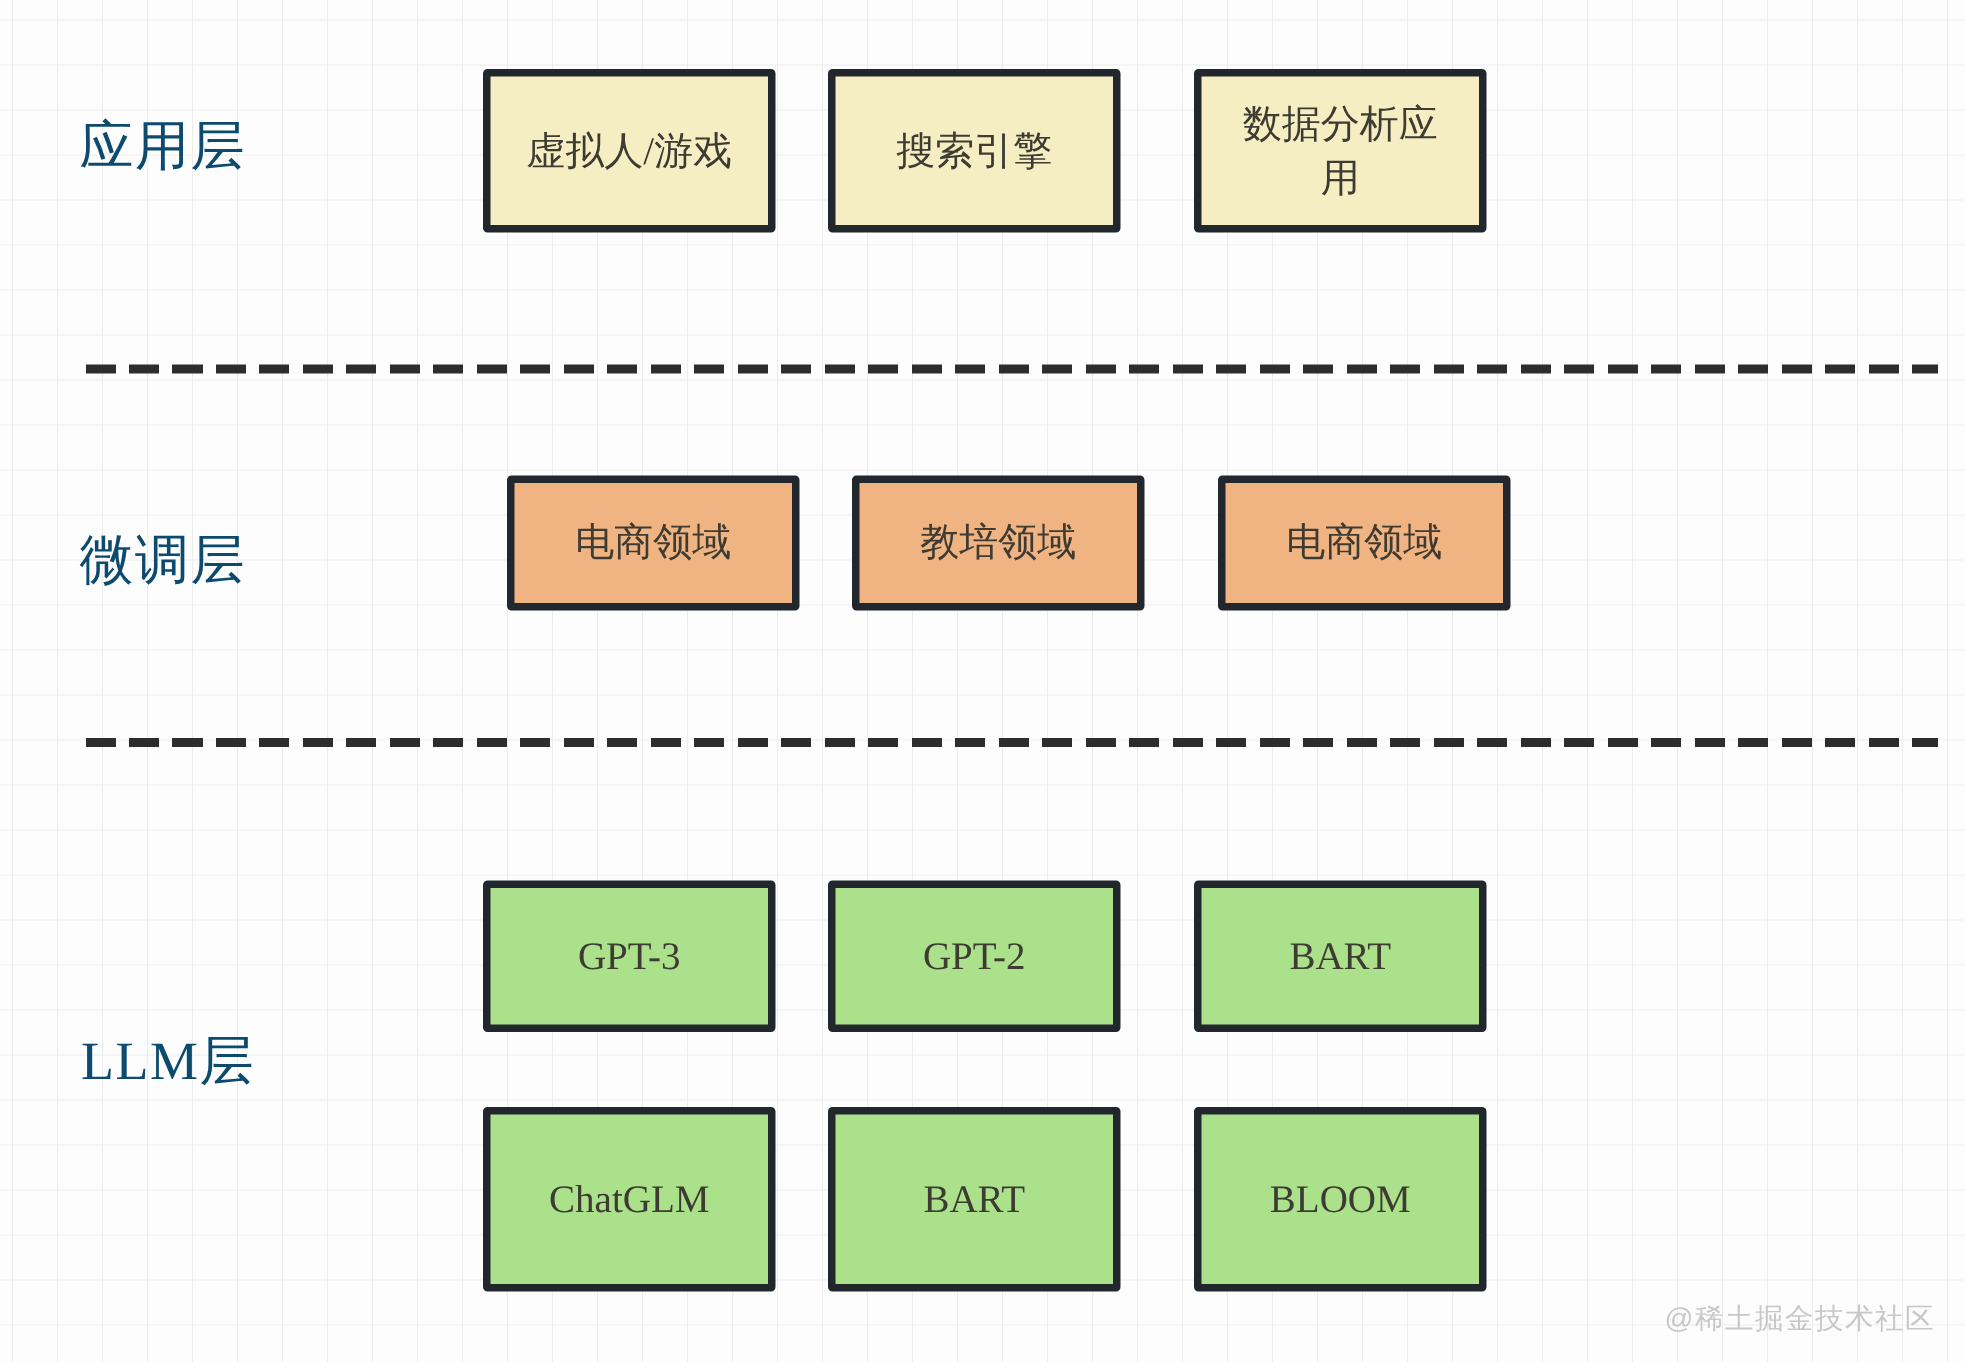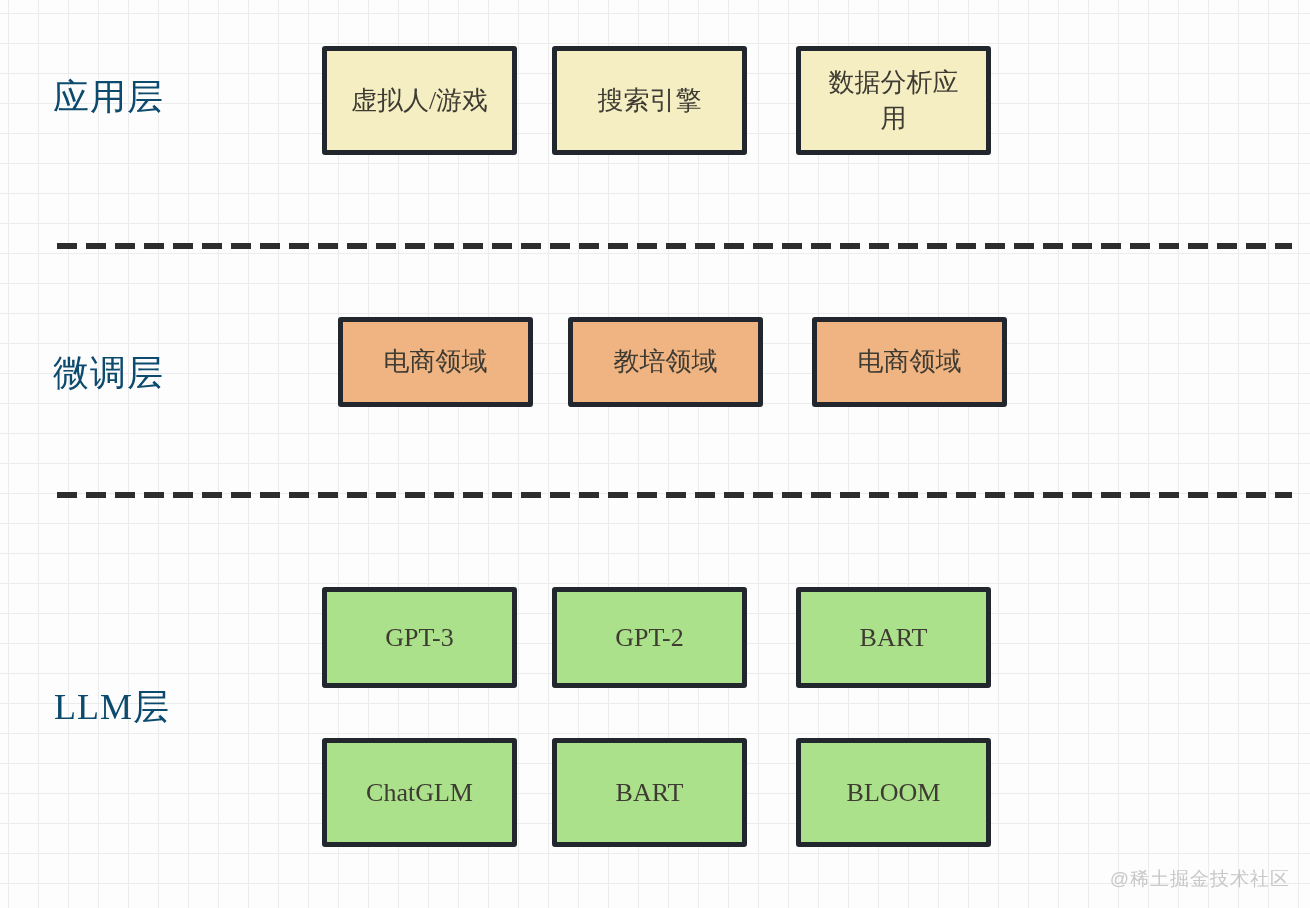--- a/index.html
+++ b/index.html
@@ -55,21 +55,21 @@
   .fill-tune { background: var(--tune_fill, #f0b482); }
   .fill-llm  { background: var(--llm_fill,  #abe18b); }
 
   .col0 { left: 322px; justify-content: center; }
   .col1 { left: 552px; }
   .col2 { left: 796px; }
 
   .row-app  { top: 46px;  height: 109px; }
   .row-tune { top: 317px; height: 90px; margin-left: 16px; }
   .row-llm1 { top: 587px; height: 101px; }
-  .row-llm2 { top: 738px; height: 109px; }
+  .row-llm2 { top: 738px; height: 123px; }
 
   .separator {
     position: absolute;
     left: 57px;
     width: 1235px;
     height: 6px;
     background-image: repeating-linear-gradient(
       90deg,
       var(--dash, #2d2d2d) 0px, var(--dash, #2d2d2d) 20px,
       transparent 20px, transparent 29px

